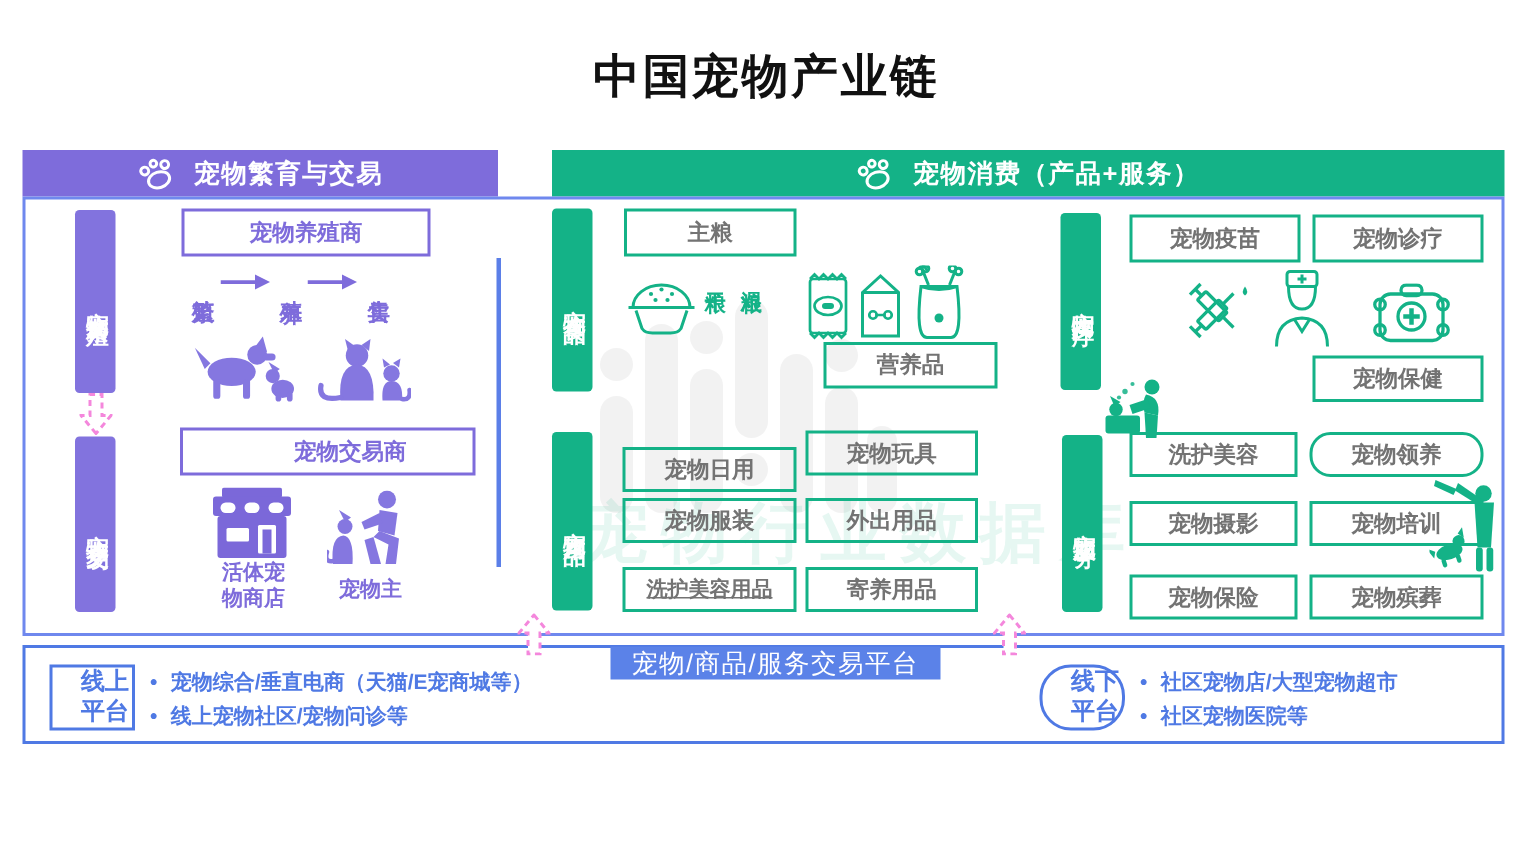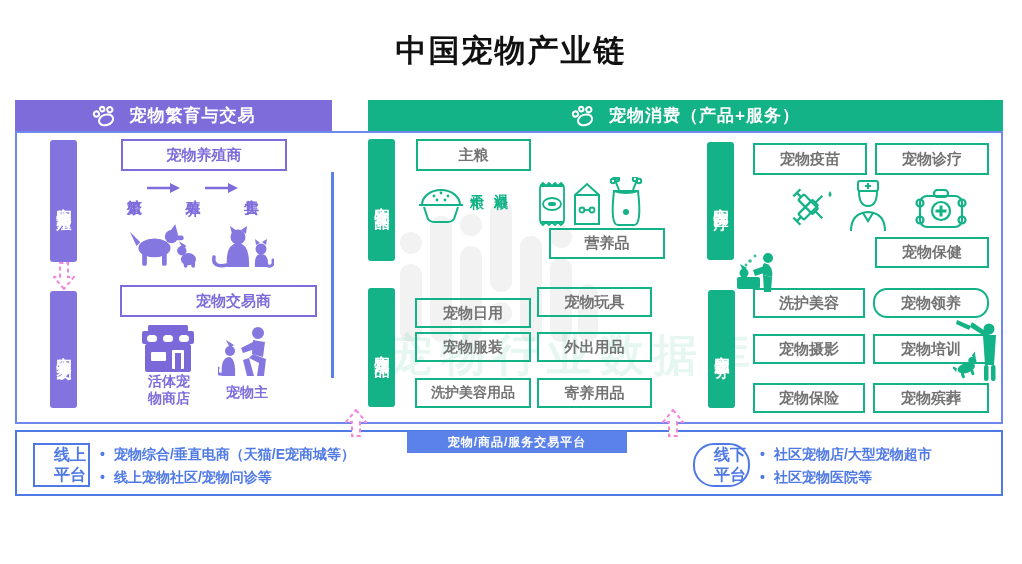--- a/index.html
+++ b/index.html
@@ -23,21 +23,21 @@
   .obox.purple{border-color:#7E6CDB;color:#7E6CDB;}
   .obox.green{border-color:#14B287;color:#737373;}
   .vword{writing-mode:vertical-rl;text-orientation:upright;font-weight:bold;color:#7E6CDB;
          font-size:15px;line-height:1.1;}
   .vword.green{color:#14B287;font-size:14px;}
   .flowrow{position:absolute;display:flex;align-items:center;gap:4px;}
   .divider{position:absolute;width:3px;background:#5B7FE8;}
   .lbl-purple{position:absolute;color:#7E6CDB;font-weight:bold;font-size:14px;
               text-align:center;line-height:17px;}
   .bottombox{position:absolute;border:2px solid #4F79E4;background:#fff;}
-  .banner{position:absolute;background:#5B82E8;color:#fff;font-weight:bold;font-size:12px;
+  .banner{position:absolute;background:#5B82E8;color:#fff;font-weight:normal;font-size:17px;
           display:flex;align-items:center;justify-content:center;letter-spacing:1px;}
   .pbox{position:absolute;border:2px solid #4F79E4;color:#4F79E4;font-weight:bold;font-size:16px;
         display:flex;align-items:center;justify-content:flex-end;text-align:center;line-height:20px;}
   .bullets{position:absolute;display:flex;flex-direction:column;gap:5px;color:#4F79E4;
            font-weight:bold;font-size:14px;}
   .bullets .row{display:flex;gap:9px;align-items:flex-start;white-space:nowrap;}
   .wm-pill{position:absolute;background:#e7e7e7;opacity:.55;border-radius:999px;}
   .wm-text{position:absolute;font-size:44px;font-weight:bold;color:rgba(23,178,135,.11);
            letter-spacing:9px;white-space:nowrap;}
   svg{display:block;}
@@ -248,21 +248,21 @@
   </div>
 
   <div class="obox green" style="left:538px;top:228px;width:112px;height:27px;margin-left:11px;">营养品</div>
 
   <div class="vbar green" style="left:368px;top:288px;width:27px;height:119px;">宠物用品</div>
 
   <div class="obox green" style="left:415px;top:274px;width:112px;height:26px;margin-top:24px;">宠物日用</div>
   <div class="obox green" style="left:537px;top:287px;width:111px;height:26px;">宠物玩具</div>
   <div class="obox green" style="left:415px;top:332px;width:112px;height:26px;">宠物服装</div>
   <div class="obox green" style="left:537px;top:332px;width:111px;height:26px;">外出用品</div>
-  <div class="obox green" style="left:415px;top:378px;width:112px;height:26px;font-size:14px;">洗护美容用品</div>
+  <div class="obox green" style="left:415px;top:378px;width:112px;height:26px;font-size:14px;text-decoration:underline;">洗护美容用品</div>
   <div class="obox green" style="left:537px;top:378px;width:111px;height:26px;">寄养用品</div>
 
   <div class="vbar green" style="left:707px;top:142px;width:27px;height:118px;">宠物医疗</div>
 
   <div class="obox green" style="left:753px;top:143px;width:110px;height:28px;">宠物疫苗</div>
   <div class="obox green" style="left:875px;top:143px;width:110px;height:28px;">宠物诊疗</div>
 
   <div class="abs" style="left:786px;top:183px;">
     <svg width="50" height="48" viewBox="0 0 50 48" fill="none" stroke="#14B287" stroke-width="2.2">
       <g transform="rotate(45 25 24)">

